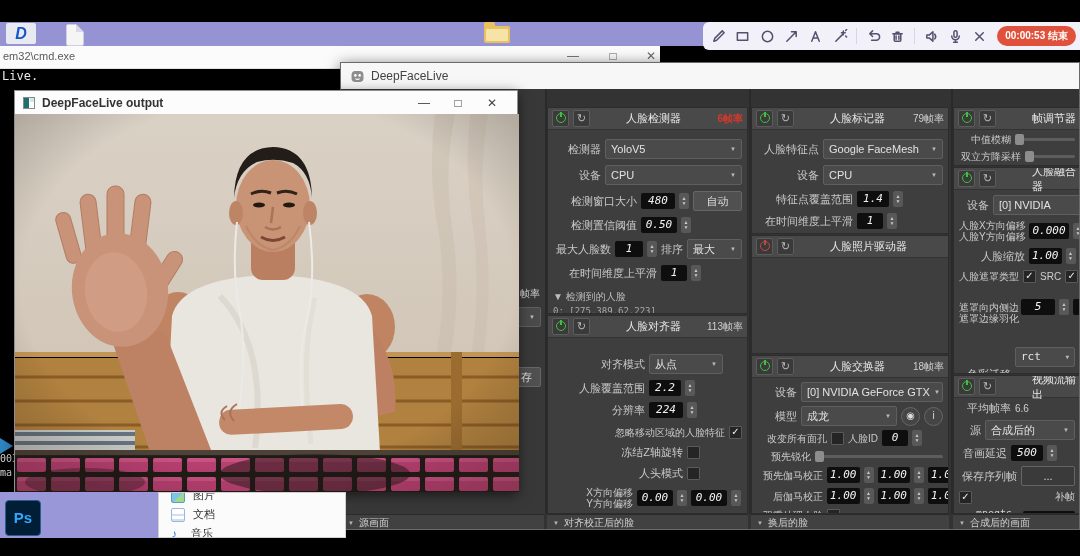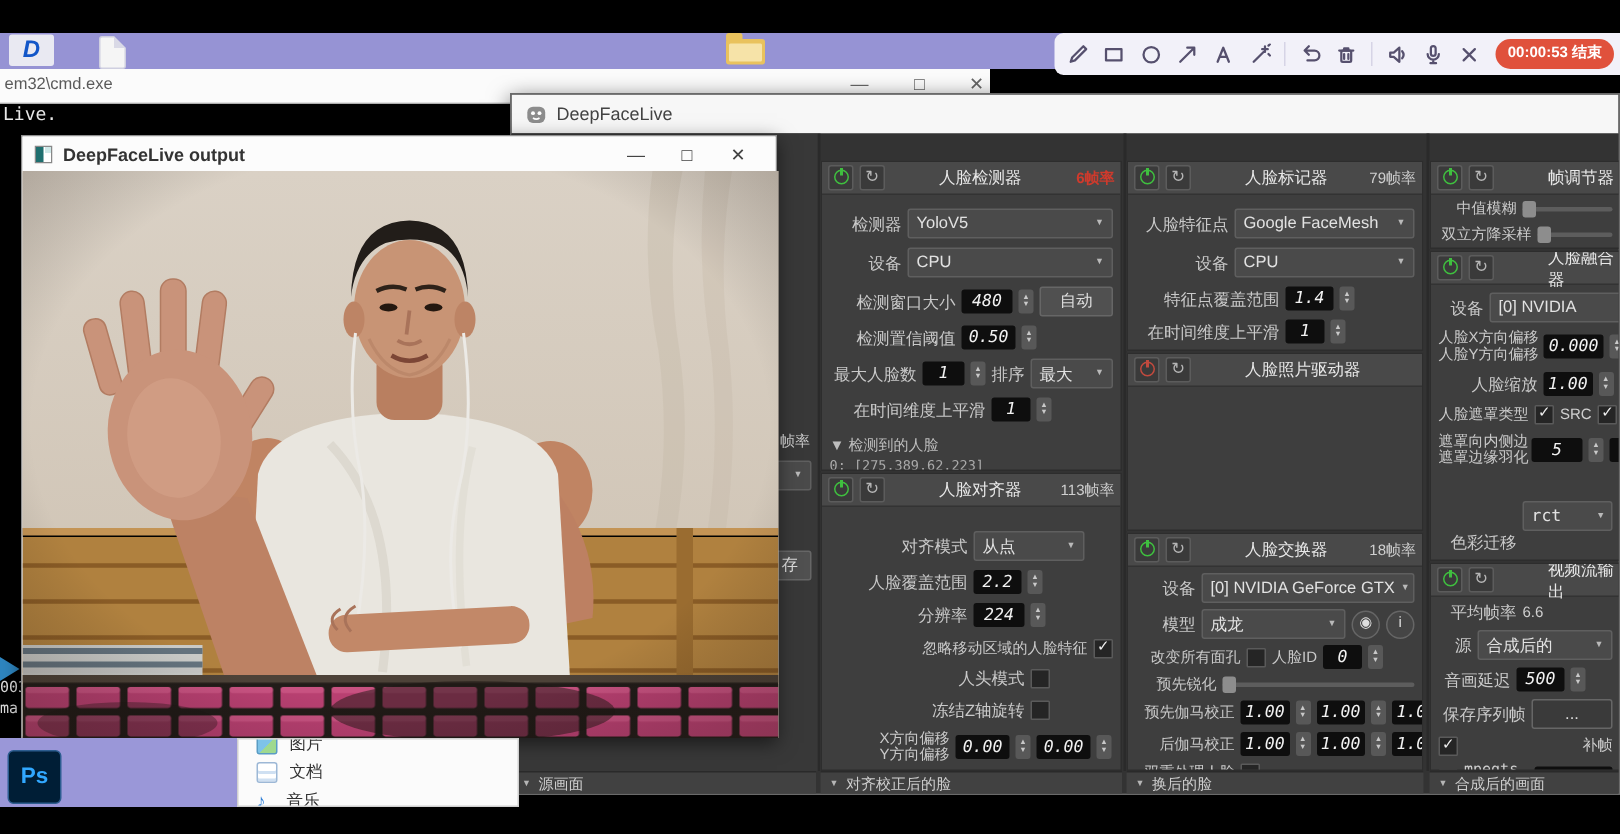--- a/index.html
+++ b/index.html
@@ -212,25 +212,25 @@
         <div class="row">
           <span class="lbl" style="width:92px;">分辨率</span>
           <span class="lcd" style="min-width:28px;">224</span>
             <span class="spin"></span>
         </div>
         <div class="row" style="margin-top:8px;">
           <span class="lbl2" style="flex:1;">忽略移动区域的人脸特征</span>
           <span class="chk on"></span>
         </div>
         <div class="row">
+          <span class="lbl" style="width:130px;">冻结Z轴旋转</span>
+          <span class="chk"></span>
+        </div>
+        <div class="row">
           <span class="lbl" style="width:130px;">人头模式</span>
-          <span class="chk"></span>
-        </div>
-        <div class="row">
-          <span class="lbl" style="width:130px;">冻结Z轴旋转</span>
           <span class="chk"></span>
         </div>
         <div class="row">
           <span class="lbl2" style="width:80px;"><span>X方向偏移</span><br><span>Y方向偏移</span></span>
           <span class="lcd" style="min-width:30px;">0.00</span>
             <span class="spin"></span>
           <span class="lcd" style="min-width:30px;">0.00</span>
             <span class="spin"></span>
         </div>
       </div>
@@ -378,21 +378,21 @@
             <span class="spin"></span>
         </div>
         <div class="row" style="margin-top:6px;">
           <span class="lbl2" style="width:60px;">人脸遮罩类型</span>
           <span class="chk on"></span>
           <span class="mini">SRC</span>
           <span class="chk on"></span>
 
         </div>
         <div class="row" style="margin-top:6px;">
-          <span class="lbl2" style="width:58px;"><span>遮罩向内侧边</span><br><span>遮罩边缘羽化</span></span>
+          <span class="lbl2" style="width:58px;margin-top:13px;"><span>遮罩向内侧边</span><br><span>遮罩边缘羽化</span></span>
           <span class="lcd" style="min-width:28px;">5</span>
             <span class="spin"></span>
           <span class="lcd" style="min-width:20px;"></span>
         </div>
         <div class="row" style="margin-top:7px;">
           <span class="lbl" style="width:52px;margin-top:36px;">色彩迁移</span>
           <span class="dd" style="font-family:'DejaVu Sans Mono',monospace;">rct</span>
         </div>
         <div class="row" style="margin-top:4px;">
           <span class="lbl" style="width:28px;">插值</span>

